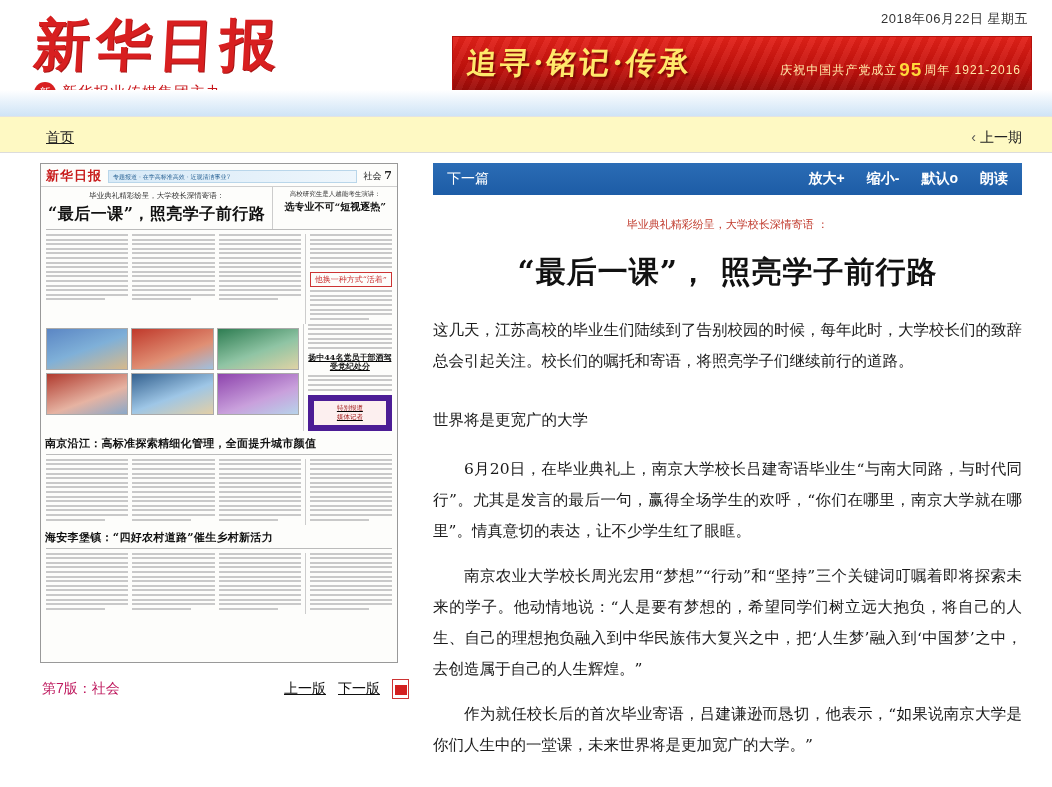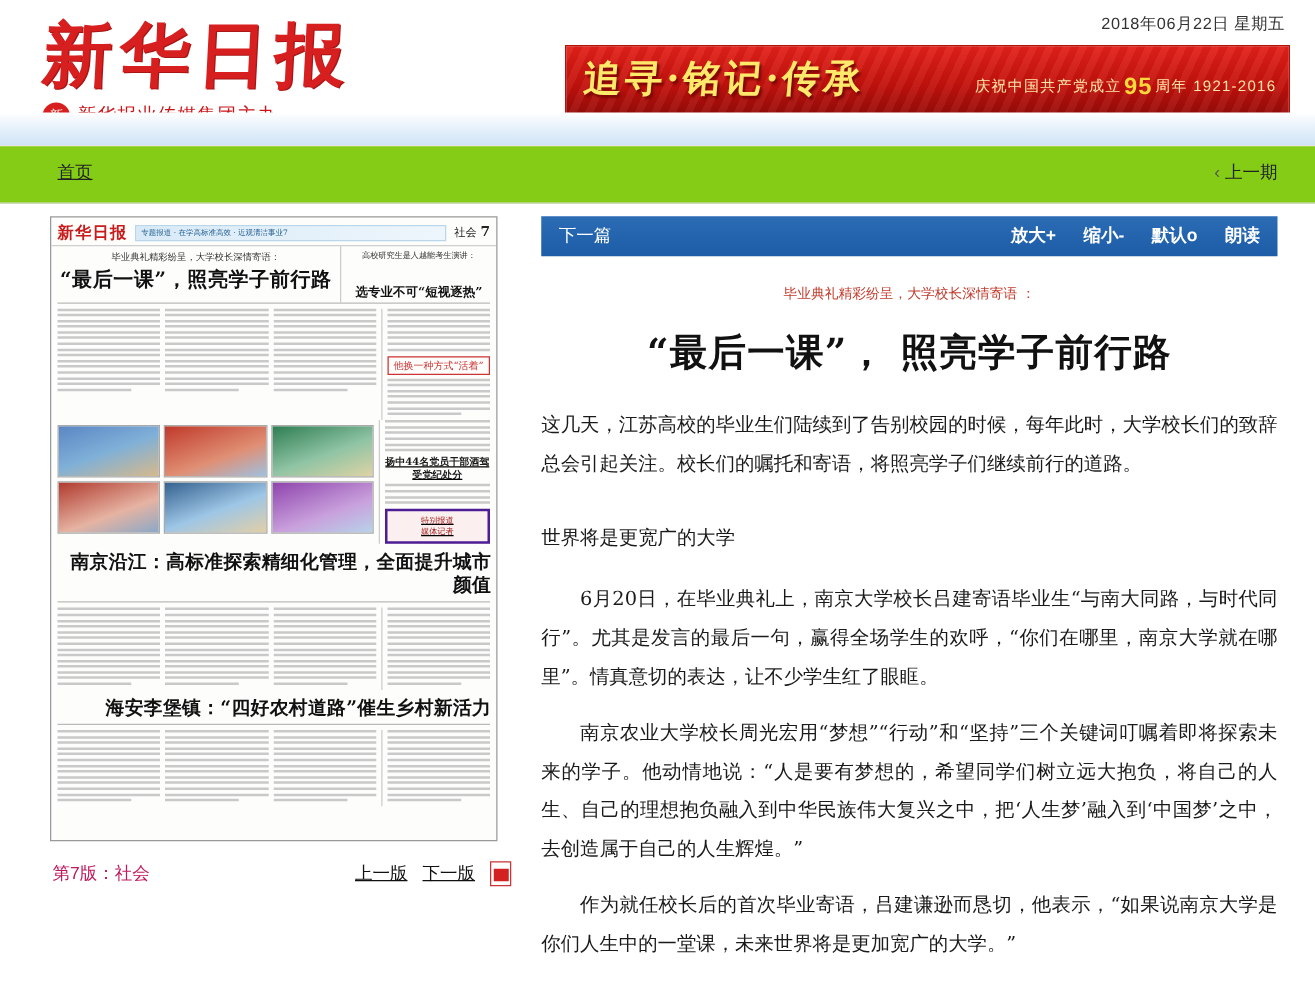--- a/index.html
+++ b/index.html
@@ -124,23 +124,23 @@
     position: absolute;
     left: 0; bottom: 0;
     width: 100%;
     height: 26px;
     background: linear-gradient(180deg,#ffffff 0%, #e8f2fb 45%, #cfe4f6 100%);
   }
 
   
   .navbar {
     position: relative;
-    height: 46px;
+    height: 36px;
     border-bottom: 1px solid #dcdcdc;
-    background: #84cc16;
+    background: #fef9c3;
   }
   .nav-home {
     position: absolute;
     left: 46px; top: 12px;
     font-size: 14px;
     color: #222;
   }
   .nav-prev {
     position: absolute;
     right: 30px; top: 12px;
@@ -261,22 +261,22 @@
     height: 42px;
     background: linear-gradient(160deg,#5b86c4,#7fb0d8 50%,#d7b98b);
     border: 1px solid #aaa;
   }
   .pt-photo.v2 { background: linear-gradient(160deg,#c0392b,#e08f74 60%,#9fc1e0); }
   .pt-photo.v3 { background: linear-gradient(160deg,#2e7d52,#8fc4a4 55%,#dfd3a5); }
   .pt-photo.v4 { background: linear-gradient(160deg,#b03a2e,#e6b3a2 60%,#8aa8c8); }
   .pt-photo.v5 { background: linear-gradient(160deg,#34618f,#9ec6e6 55%,#e3cfa6); }
   .pt-photo.v6 { background: linear-gradient(160deg,#8e44ad,#c9a0dc 60%,#b7d3ea); }
   .pt-bigline {
-    text-align: right;
-    font-size: 15px;
+    text-align: left;
+    font-size: 11px;
     font-weight: bold;
     color: #111;
     margin: 5px 4px 3px 4px;
     letter-spacing: 0.3px;
   }
   .left-foot {
     display: flex;
     align-items: center;
     margin-top: 16px;
     padding-left: 2px;
@@ -404,21 +404,21 @@
           </div>
         </div>
 
         <div style="display:flex;">
           <div style="flex:2;">
             <div class="pt-kicker">毕业典礼精彩纷呈，大学校长深情寄语：</div>
             <div class="pt-headline">“最后一课”，照亮学子前行路</div>
           </div>
           <div style="flex:1;border-left:1px solid #ccc;padding:3px 4px 0 4px;">
             <div class="pt-kicker" style="font-size:6.5px;padding:0 0 2px 0;">高校研究生是人越能考生演讲：</div>
-            <div style="text-align:center;font-size:10px;font-weight:bold;color:#111;line-height:1.25;margin-top:18px;">选专业不可“短视逐热”</div>
+            <div style="text-align:center;font-size:10px;font-weight:bold;color:#111;line-height:1.25;">选专业不可“短视逐热”</div>
           </div>
         </div>
 
         <div class="pt-rule"></div>
 
         <div class="pt-cols">
           <div class="pt-col">
             <div class="pt-lines">
               <i></i>
                 <i></i>
@@ -519,21 +519,21 @@
                 <i></i>
                 <i></i>
             </div>
             <div class="pt-sub">扬中44名党员干部酒驾受党纪处分</div>
             <div class="pt-lines">
               <i></i>
                 <i></i>
                 <i></i>
                 <i></i>
             </div>
-            <div style="margin-top:4px;border:2px solid #4c1d95;background:#fcefef;color:#a32020;font-size:6.5px;text-align:center;padding:3px 3px;line-height:1.4;white-space:pre-line;">特别报道
+            <div style="margin-top:4px;border:6px solid #4c1d95;background:#fcefef;color:#a32020;font-size:6.5px;text-align:center;padding:3px 3px;line-height:1.4;white-space:pre-line;">特别报道
 媒体记者</div>
           </div>
         </div>
 
         <div class="pt-bigline">南京沿江：高标准探索精细化管理，全面提升城市颜值</div>
         <div class="pt-rule"></div>
 
         <div class="pt-cols">
           <div class="pt-col">
             <div class="pt-lines">

